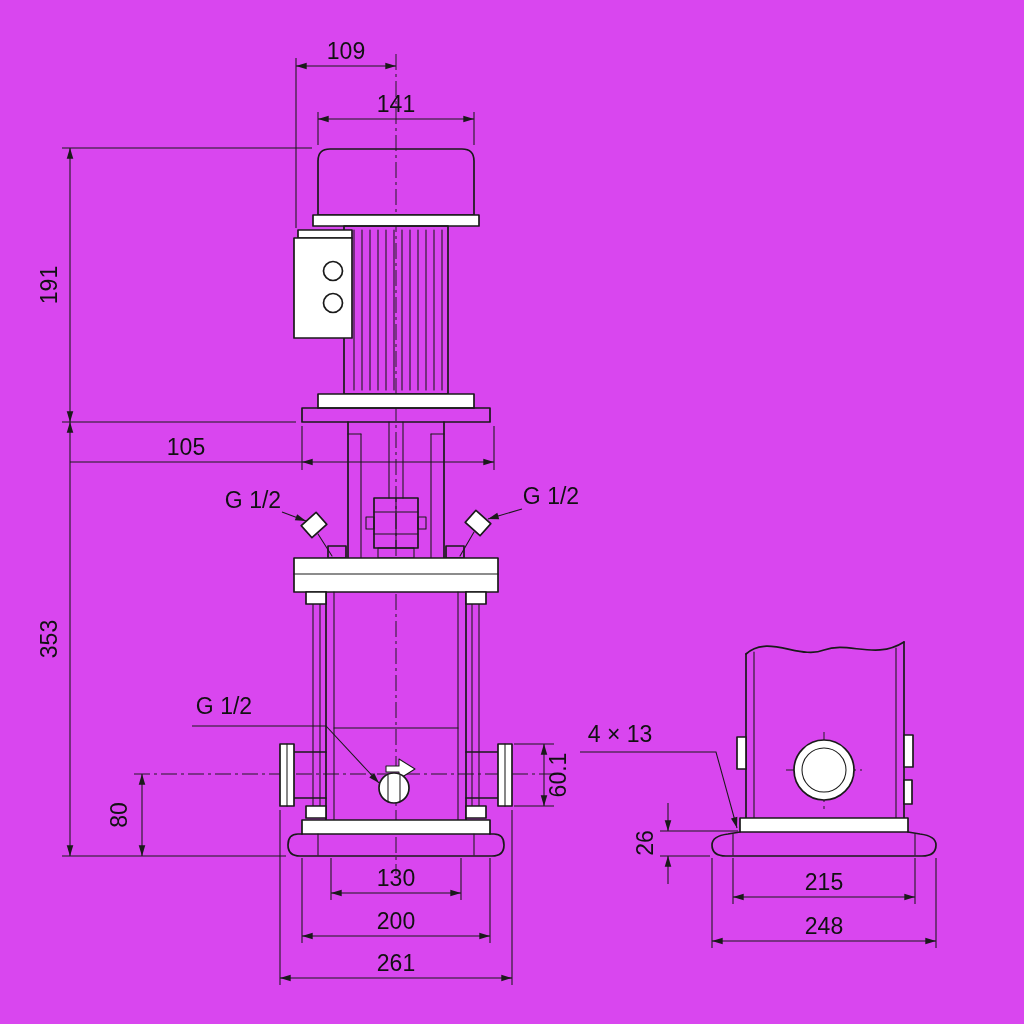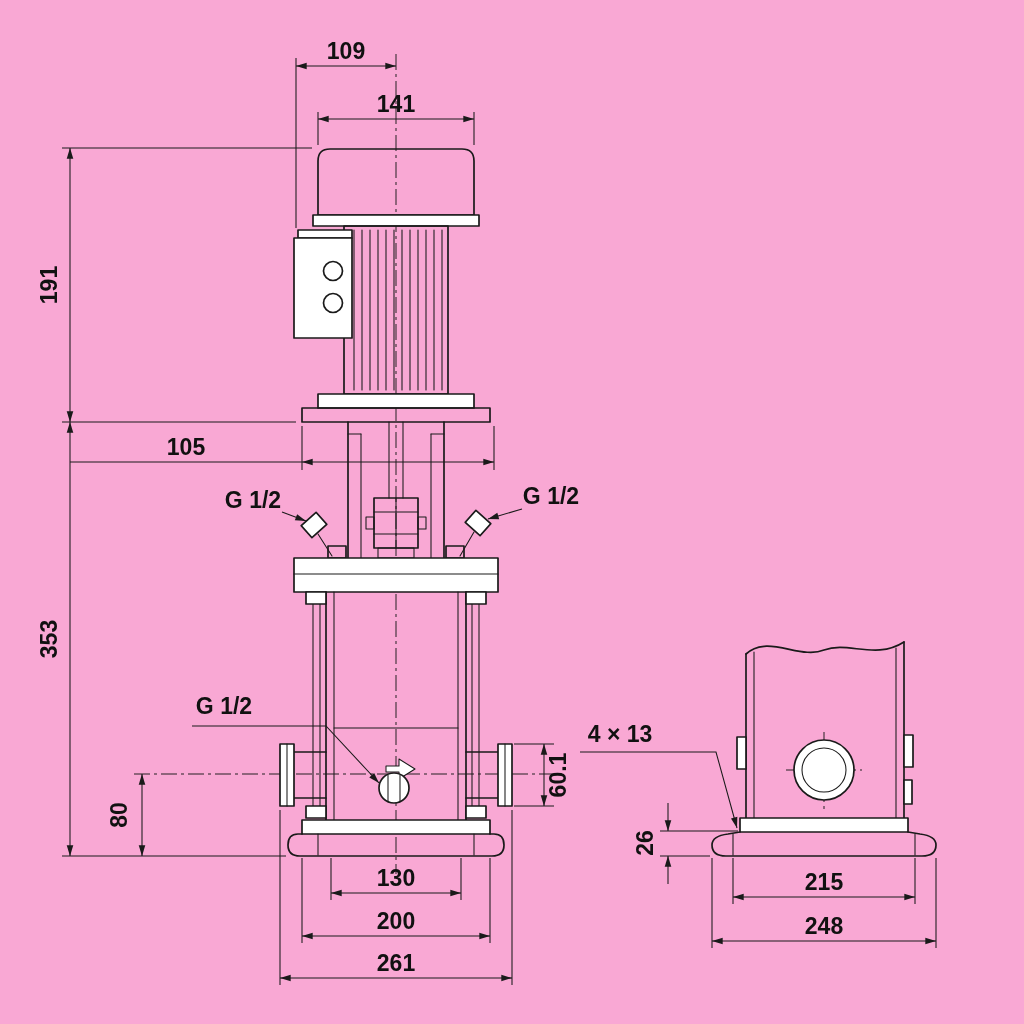--- a/index.html
+++ b/index.html
@@ -1,16 +1,16 @@
 <!DOCTYPE html>
 <html><head>
 <meta charset="utf-8">
 <style>
   html, body { margin: 0; padding: 0; background: #ffffff; }
-  .stage { width: 1024px; height: 1024px; position: relative; background: #f9a8d4; font-weight: bold; }
+  .stage { width: 1024px; height: 1024px; position: relative; background: #d946ef; }
   svg { display: block; }
   
   .ol { fill: none; stroke: #1a1a1a; stroke-width: 1.7; stroke-linejoin: round; stroke-linecap: round; }
   
   .tl { fill: none; stroke: #1a1a1a; stroke-width: 1.05; stroke-linejoin: round; stroke-linecap: round; }
   
   .dl { fill: none; stroke: #1a1a1a; stroke-width: 1.05; }
   
   .cl { fill: none; stroke: #1a1a1a; stroke-width: 0.95; stroke-dasharray: 16 4 3 4; }
   .wf { fill: #ffffff; }

